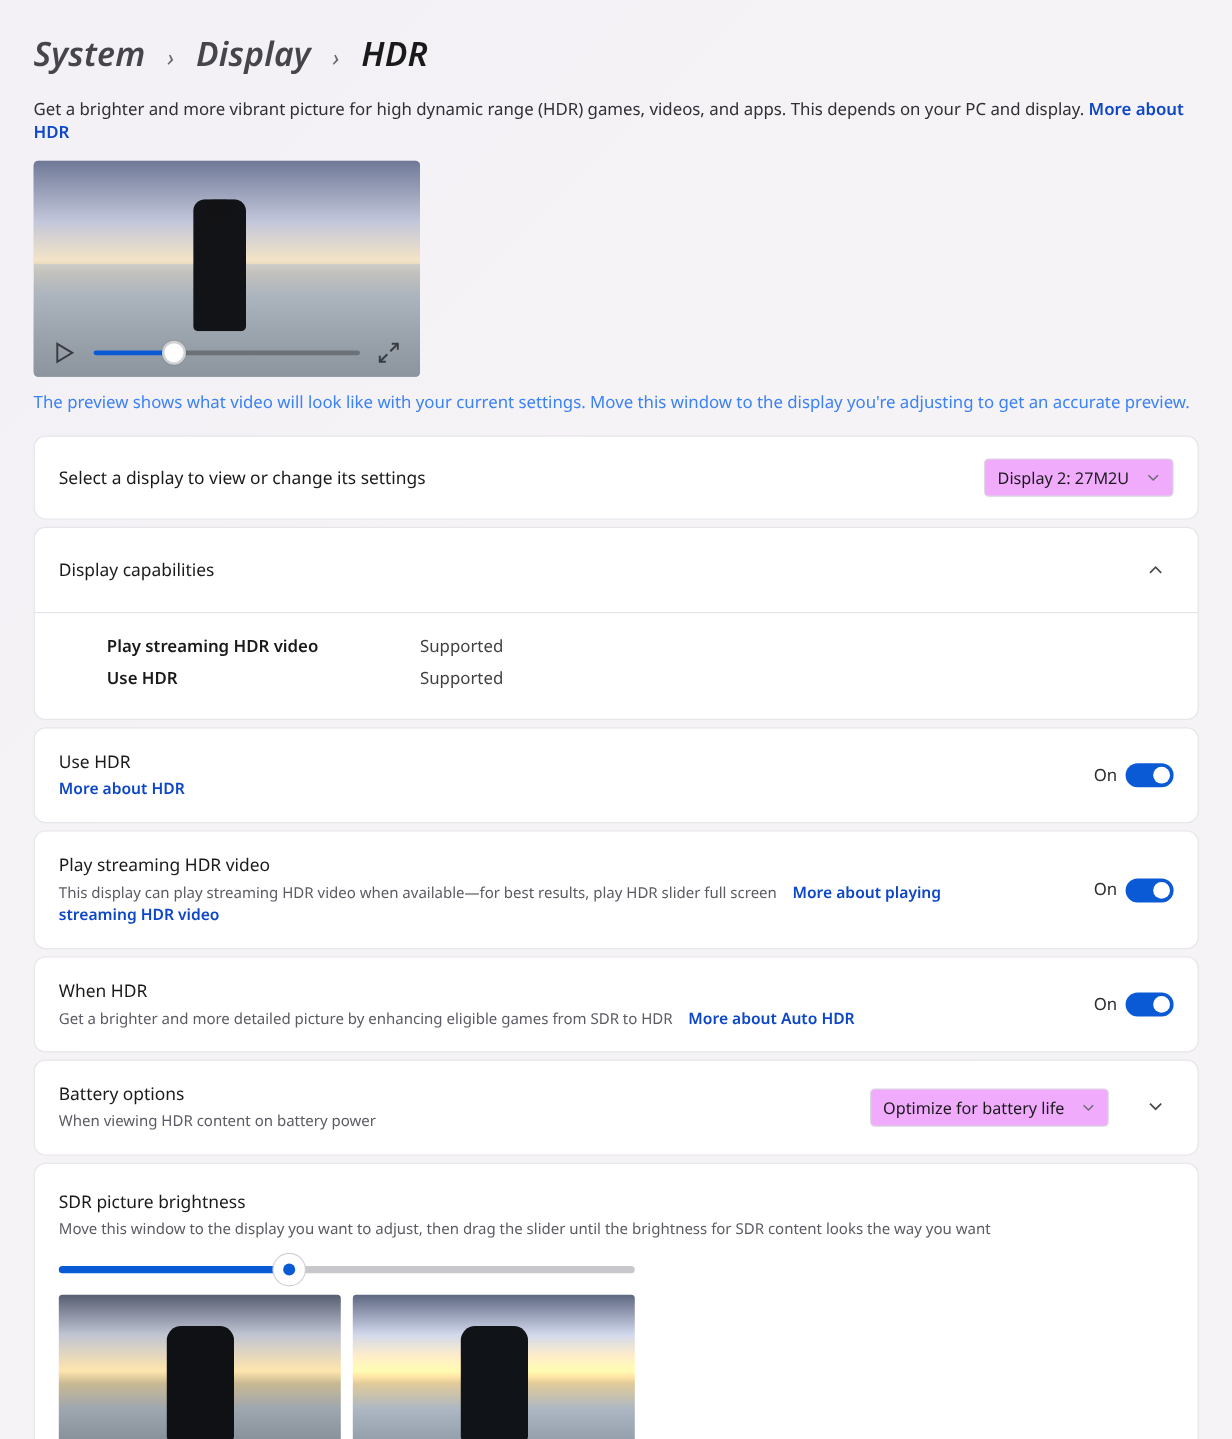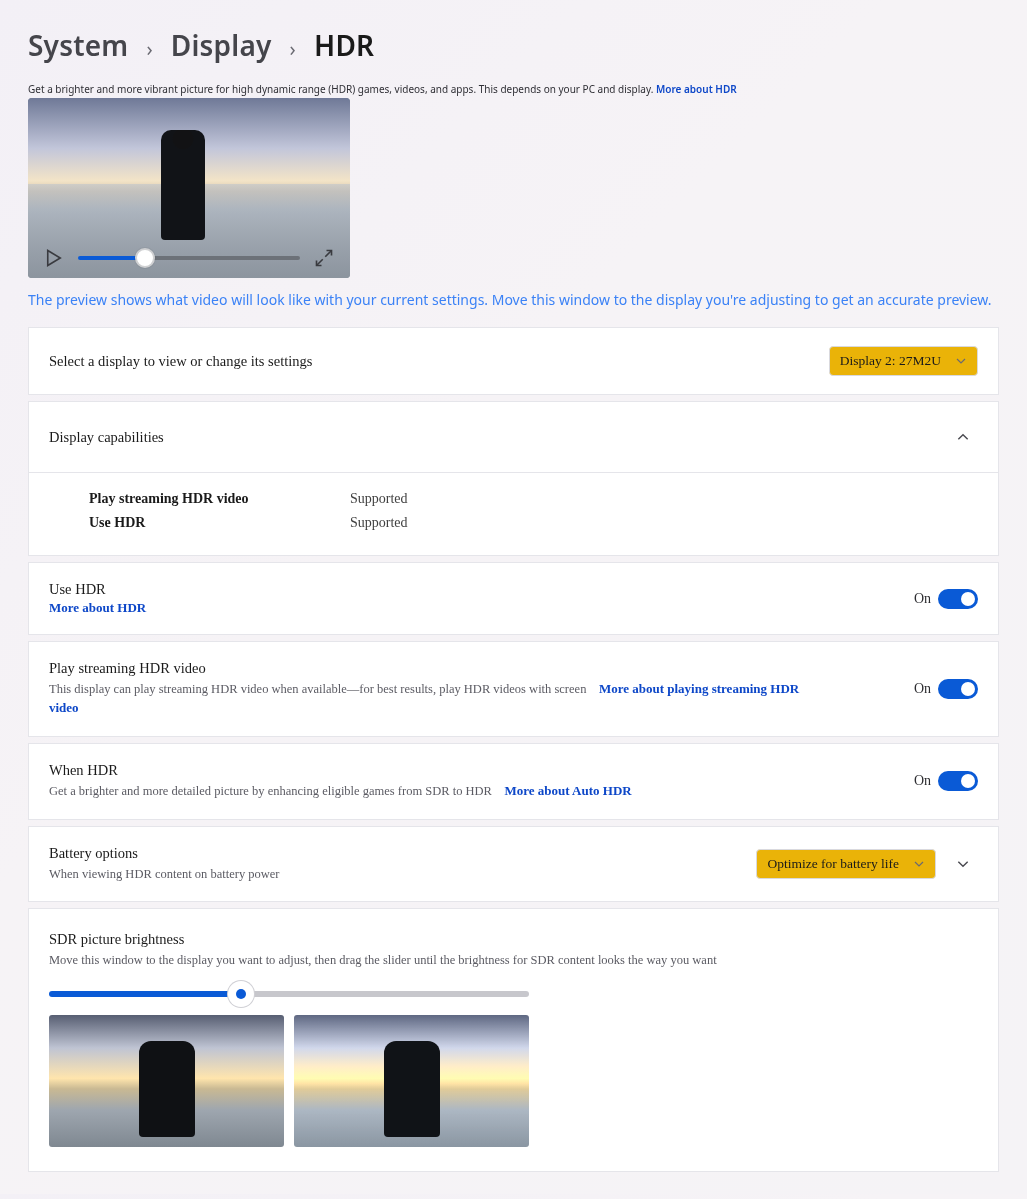--- a/index.html
+++ b/index.html
@@ -24,28 +24,29 @@
   
   .breadcrumb {
     display: flex;
     align-items: baseline;
     gap: 18px;
     font-size: 28px;
     font-weight: 600;
     color: #44444a;
     margin: 10px 0 18px 0;
     letter-spacing: 0.2px;
+    font-style: italic;
   }
   .breadcrumb .sep { color: #6b6b73; font-size: 20px; font-weight: 400; }
   .breadcrumb .crumb-l { color: #45454b; }
   .breadcrumb .current { color: #1a1a1a; }
   .description {
-    font-size: 10px;
+    font-size: 14px;
     color: #2f2f35;
-    margin-bottom: 2px;
+    margin-bottom: 14px;
   }
   .link { color: var(--link); font-weight: 600; cursor: pointer; }
   .link2 { color: var(--link); font-weight: 600; cursor: pointer; font-size: 13px;}
 
   
   .preview {
     width: 322px; height: 180px;
     border-radius: 4px;
     position: relative;
     overflow: hidden;
@@ -87,37 +88,36 @@
     transform:translate(-50%,-50%);
     box-shadow:0 0 0 1px rgba(0,0,0,0.04);
   }
 
   .subnote { font-size: 14px; color: #3b82f6; margin-bottom: 18px; }
 
   
   .card {
     background: var(--card-bg);
     border: 1px solid var(--border);
-    border-radius: 0;
+    border-radius: 10px;
     margin-bottom: 6px;
-    font-family: Liberation Serif, serif;
   }
   .row {
     display: flex; align-items: center; justify-content: space-between;
     padding: 18px 20px;
     gap: 16px;
   }
   .row .left { flex:1; min-width:0; }
   .title { font-size: 14.5px; color:#1a1a1a; }
   .sub { font-size: 12.5px; color:#5b5b63; margin-top:3px; line-height:1.45; }
   .select-box {
     border:1px solid #d9d9de; border-radius:4px;
     padding: 6px 10px; font-size: 13.5px;
     display:flex; align-items:center; gap:14px;
-    background:#eab308; cursor:pointer;
+    background:#f0abfc; cursor:pointer;
   }
   .chev { width:12px; height:12px; color:#6a6a72; display:inline-flex; }
   .chev svg { width:12px; height:12px; }
 
   
   .cap-head { display:flex; justify-content:space-between; align-items:center; padding:20px 20px; }
   .cap-body { border-top:1px solid var(--border); padding: 14px 20px 20px 60px; font-size:14px; }
   .cap-line { display:flex; gap:24px; padding:4px 0; }
   .cap-key { width:200px; color:#1a1a1a; font-weight:600; }
   .cap-val { color:#404040;margin-left:37px; }
@@ -261,21 +261,21 @@
       <div class="toggle"></div>
     </div>
   </div>
 </div>
 
 <div class="card">
   <div class="row">
     <div class="left" style="max-width:760px">
       <div class="title">Play streaming HDR video</div>
       <div class="sub">
-        <span>This display can play streaming HDR video when available—for best results, play HDR videos with screen</span>
+        <span>This display can play streaming HDR video when available—for best results, play HDR slider full screen</span>
         <span>&nbsp;&nbsp;</span>
         <span class="link2">More about playing streaming HDR video</span>
       </div>
     </div>
     <div class="toggle-wrap">
       <span class="toggle-state">On</span>
       <div class="toggle"></div>
     </div>
   </div>
 </div>
@@ -296,21 +296,21 @@
     </div>
   </div>
 </div>
 
 <div class="card">
   <div class="row">
     <div class="left">
       <div class="title">Battery options</div>
       <div class="sub">When viewing HDR content on battery power</div>
     </div>
-    <div style="display:flex;align-items:flex-start;gap:12px">
+    <div style="display:flex;align-items:flex-start;gap:24px">
       <div class="select-box">
         <span>Optimize for battery life</span>
         <span class="chev">
           <svg viewBox="0 0 12 12" fill="none" stroke="currentColor" stroke-width="1.2">
               <polyline points="2,4 6,8 10,4"></polyline>
             </svg>
         </span>
       </div>
       <div class="expand-chev">
         <svg width="14" height="14" viewBox="0 0 12 12" fill="none" stroke="currentColor" stroke-width="1.2">

